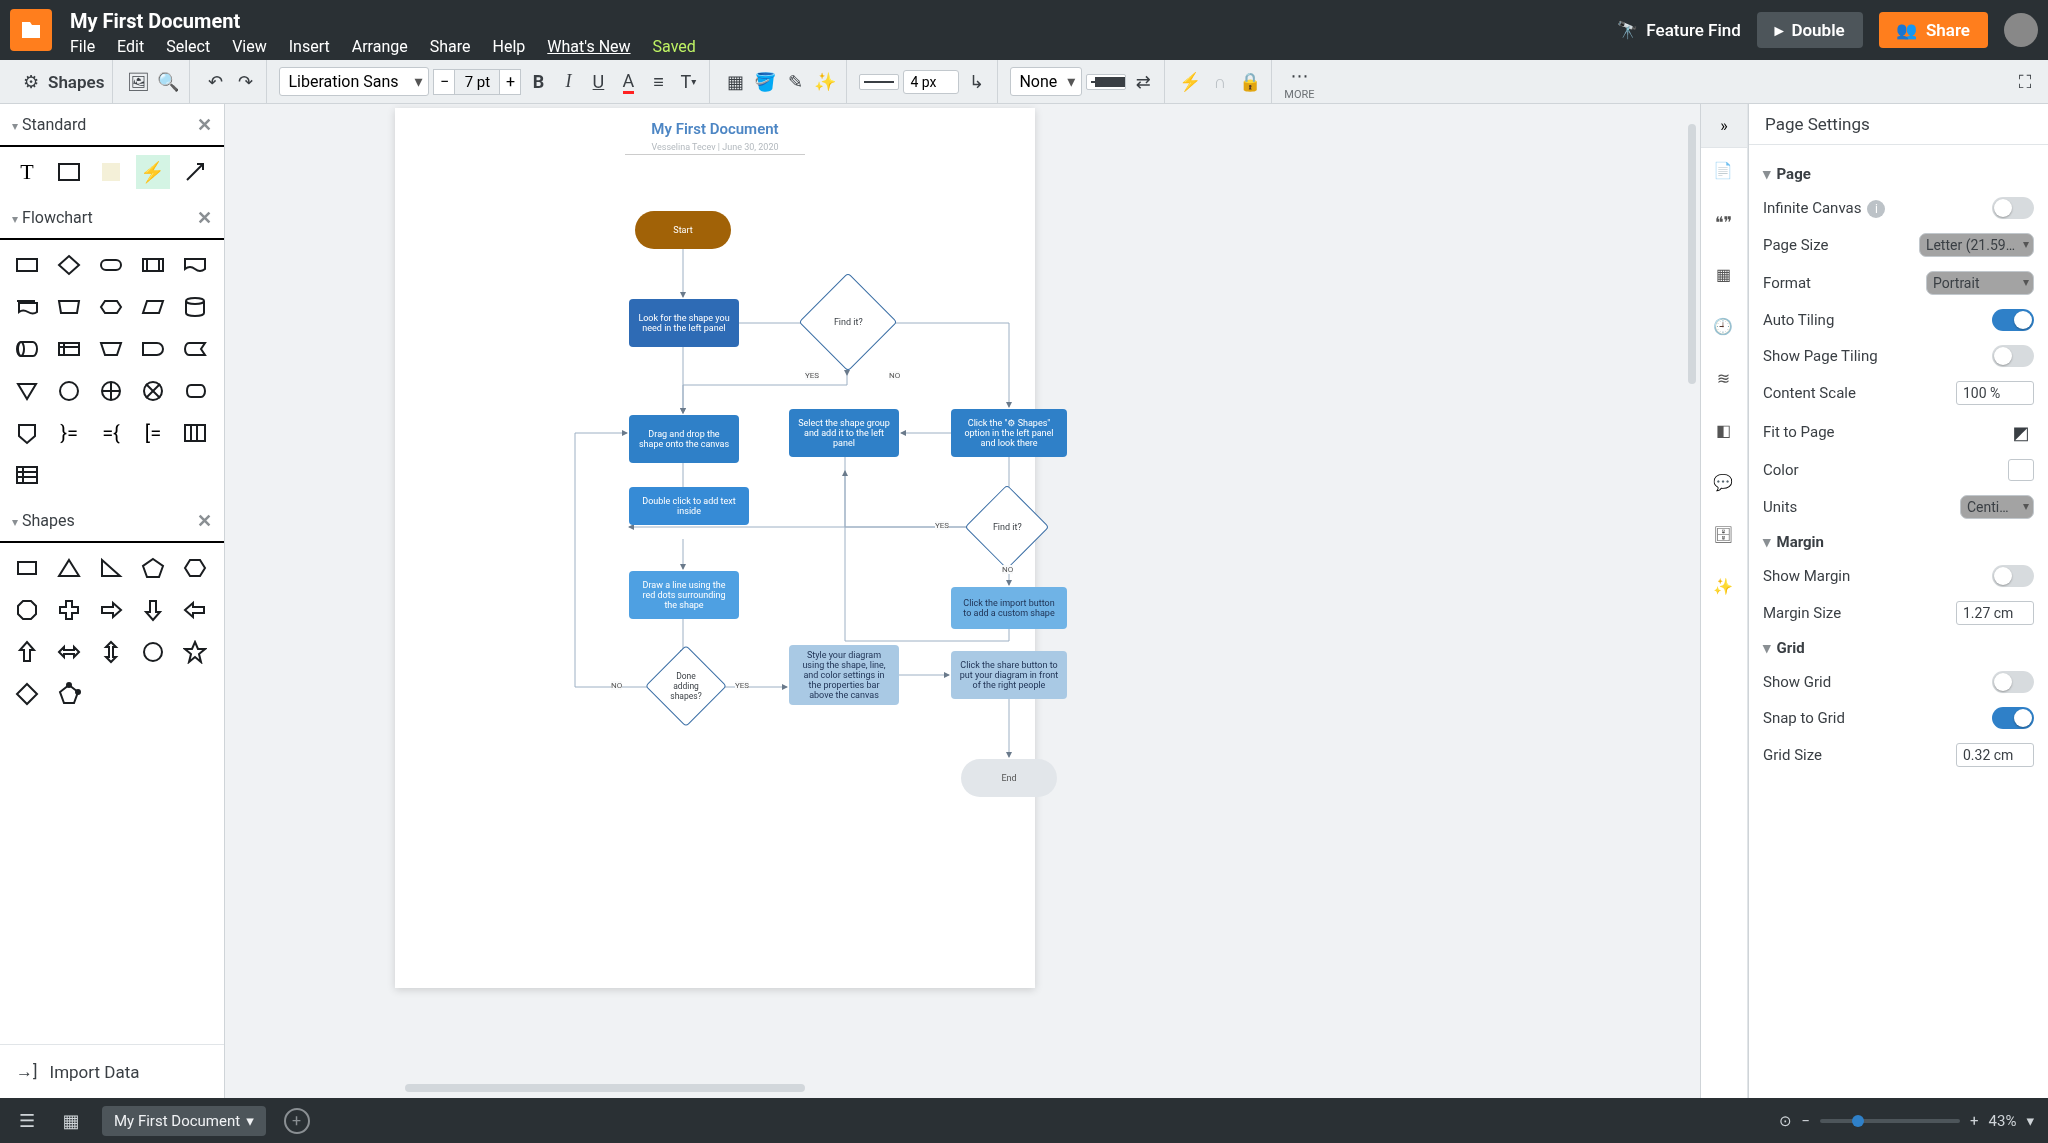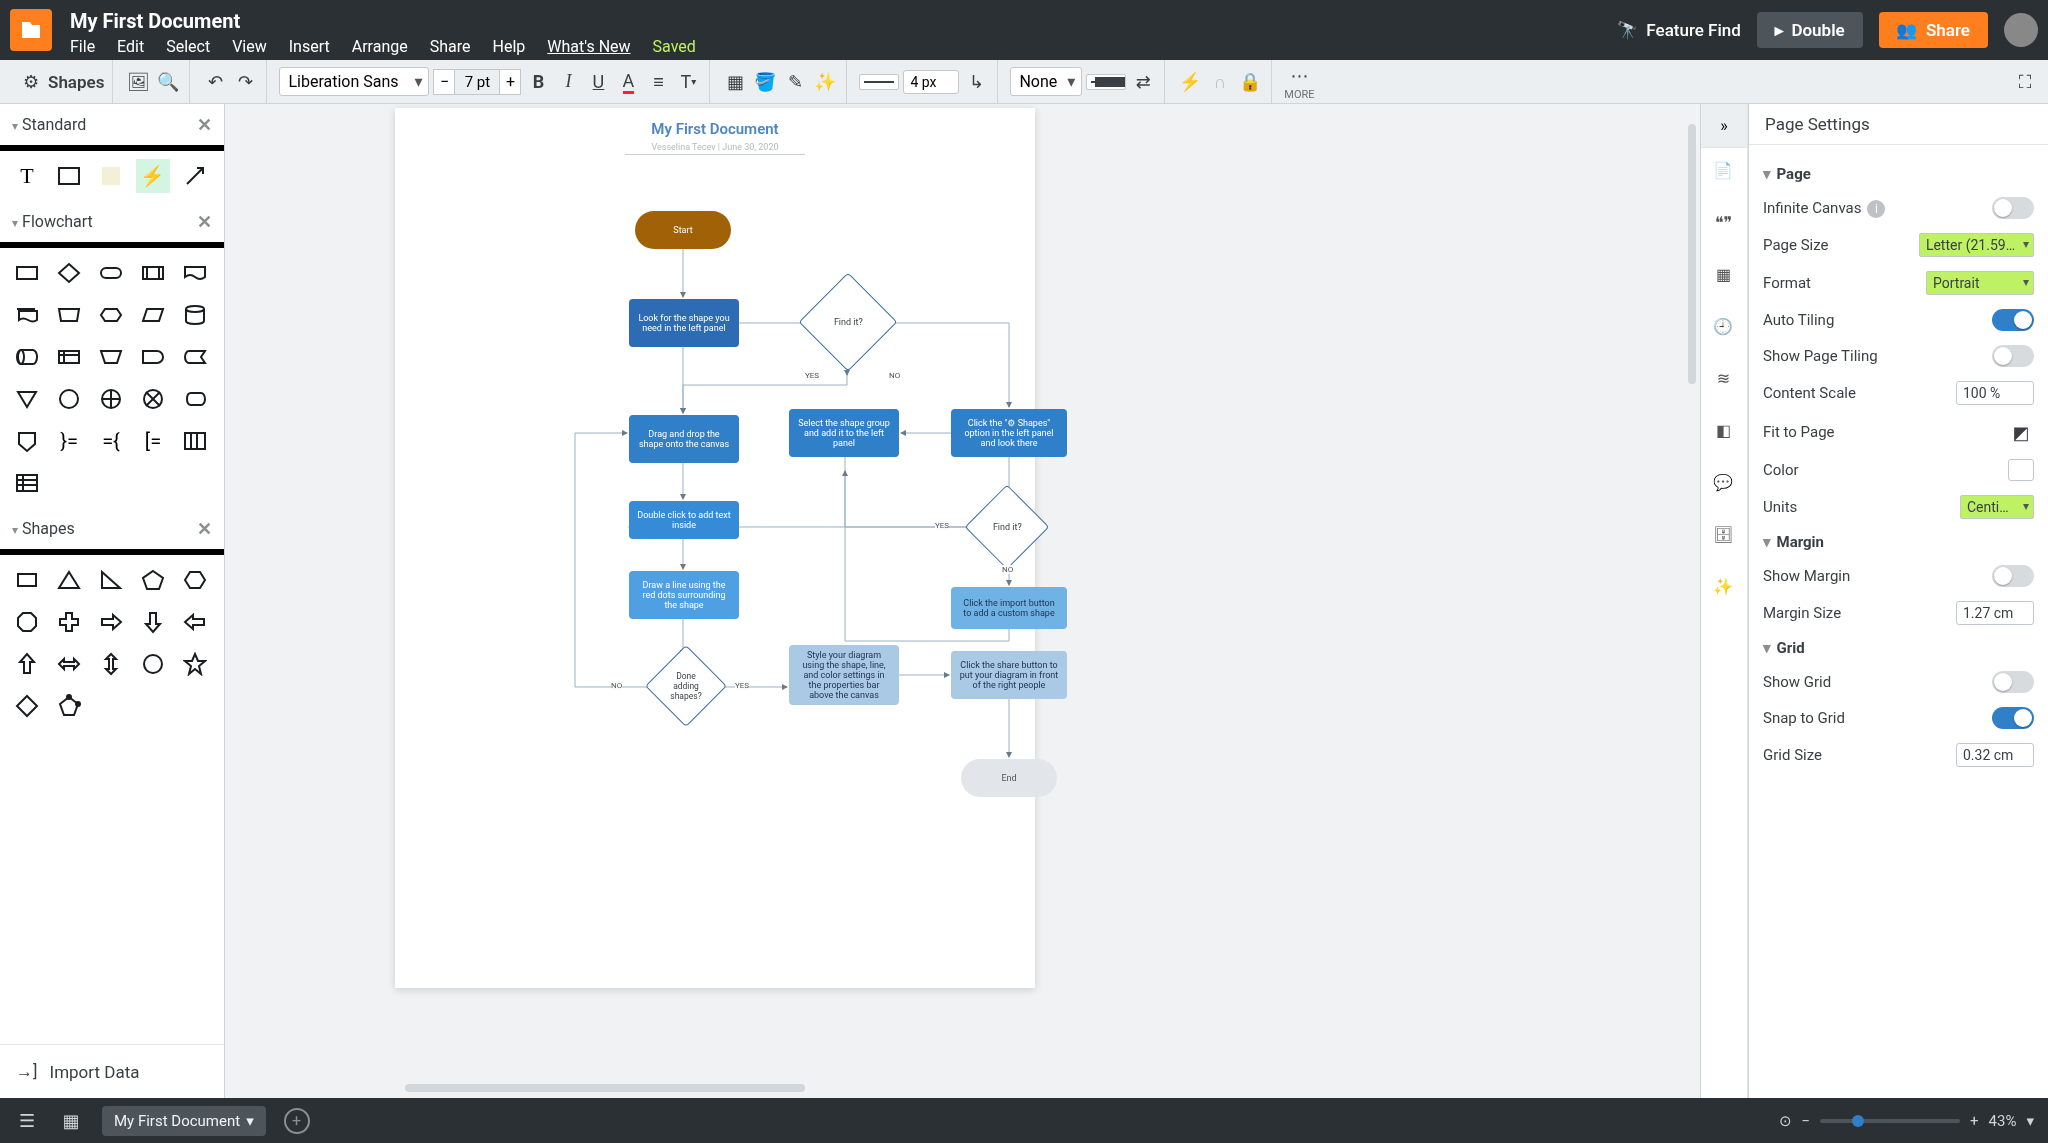--- a/index.html
+++ b/index.html
@@ -34,21 +34,21 @@
 .size-btn { width: 22px; height: 26px; border: 1px solid #c2c8cd; background: #fff; display: flex; align-items: center; justify-content: center; cursor: pointer;}
 .size-val { border-top: 1px solid #c2c8cd; border-bottom:1px solid #c2c8cd; height: 26px; width: 44px; display: flex; align-items: center; justify-content: center; font-size: 15px;}
 .line-img { width:40px; height:16px; border:1px solid #c2c8cd; border-radius:2px; display:flex;align-items:center;justify-content:center; background:#fff;}
 .line-img span { display:block; width:30px; height:2px; background:#3a3f44;}
 .tb-flex { flex:1; }
 .expand-icon { margin-left:auto; }
 
 
 .main { display: flex; height: 994px; }
 .left-panel { width: 225px; background: #fff; border-right: 1px solid #cfd4d8; display:flex; flex-direction:column; overflow:hidden;}
-.lp-header { padding: 10px 12px; display: flex; align-items:center; justify-content: space-between; border-bottom:6px solid #000000;}
+.lp-header { padding: 10px 12px; display: flex; align-items:center; justify-content: space-between; border-bottom:2px solid #000000;}
 .lp-header .caret { color:#8a8f93; margin-right:4px; font-size:12px;}
 .lp-header .close { color:#8a8f93; font-size: 18px; cursor:pointer; font-weight:bold;}
 .shape-row { display: flex; padding: 8px 10px; gap: 8px; flex-wrap: wrap; }
 .shape-cell { width: 34px; height: 34px; display: flex; align-items: center; justify-content: center; cursor: grab; }
 .shape-cell svg { width: 24px; height: 24px; fill:none; stroke:#1a1d20; stroke-width:2;}
 .scroll-y { overflow-y:auto; flex:1;}
 .import-row { border-top:1px solid #e1e5e8; padding: 16px; display:flex; align-items:center; gap:12px; font-size:17px; color:#3a3f44;}
 .section-title { font-size: 16px; color:#3a3f44;}
 
 
@@ -56,21 +56,21 @@
 .page-bg { position:absolute; left:170px; top:4px; width: 640px; height:880px; background:#fff; box-shadow: 0 2px 8px rgba(0,0,0,.15);}
 .page-title-c { text-align:center; margin-top: 12px; color:#4d86c4; font-size: 15px; font-weight:600;}
 .page-sub-c { text-align:center; color:#b3b9be; font-size: 9px; border-bottom:1px solid #ccc; width:180px; margin: 4px auto 16px; padding-bottom:2px;}
 .flow { position:relative; width:100%; height:820px;}
 .node { position:absolute; display:flex; align-items:center; justify-content:center; text-align:center; font-size: 9px; color:#fff; padding: 4px 8px; border-radius:4px;}
 .n-start { background:#a16207; border-radius: 20px; width:96px; height:38px; left: 240px; top: 40px;}
 .n1 { background:#2e6bb5; width: 110px; height:48px; left: 234px; top: 128px;}
 .n-dia { background:#fff; color:#3a3f44; border:1px solid #3a6ea5; width:70px; height:70px; transform: rotate(45deg); left: 418px; top: 116px;}
 .n-dia span { transform: rotate(-45deg); display:block; font-size:9px;}
 .n2 { background:#2f80c8; width: 110px; height:48px; left: 234px; top: 244px;}
-.n3 { background:#368bd6; width: 110px; height:38px; left: 234px; top: 330px;}
+.n3 { background:#368bd6; width: 120px; height:38px; left: 234px; top: 316px;}
 .n4 { background:#4ea0e2; width: 110px; height:48px; left: 234px; top: 400px;}
 .n-dia2 { background:#fff; color:#3a3f44; border:1px solid #3a6ea5; width:58px; height:58px; transform:rotate(45deg); left:262px; top: 486px;}
 .n-dia2 span { transform: rotate(-45deg); display:block; font-size:8.5px; text-align:center;}
 .n5 { background:#2f80c8; width: 110px; height:48px; left: 394px; top: 238px;}
 .n6 { background:#2f80c8; width: 116px; height:48px; left: 556px; top: 238px;}
 .n-dia3 { background:#fff; color:#3a3f44; border:1px solid #3a6ea5; width:60px; height:60px; transform:rotate(45deg); left:582px; top: 326px;}
 .n-dia3 span { transform:rotate(-45deg); display:block; font-size:9px;}
 .n7 { background:#6fb3e6; width: 116px; height:42px; left: 556px; top: 416px; color:#1e3153;}
 .n8 { background:#a9c9e4; color:#1e3153; width: 110px; height:60px; left: 394px; top: 474px;}
 .n9 { background:#a9c9e4; color:#1e3153; width: 116px; height:48px; left: 556px; top: 480px;}
@@ -79,21 +79,21 @@
 .lbl { position:absolute; font-size:8px; color:#555; background:#f9fafb;}
 
 
 .right-panel { width: 300px; background: #fff; border-left: 1px solid #cfd4d8; display:flex; flex-direction:column;}
 .rp-title { padding: 10px 16px; font-size: 17px; color:#3a3f44; border-bottom:1px solid #e1e5e8; display:flex; align-items:center;}
 .rp-icons { width: 48px; border-right:1px solid #e1e5e8; display:flex; flex-direction:column; align-items:center; padding-top: 10px; gap: 28px;}
 .rp-icons .ic { width:24px; height:24px; color:#555; cursor:pointer; display:flex;align-items:center;justify-content:center;}
 .rp-content { flex:1; overflow-y:auto; padding: 10px 14px; font-size:15px; color:#3a3f44;}
 .rp-section-h { font-weight: 700; margin: 10px 0 14px; display:flex; align-items:center; gap:6px;}
 .rp-row { display:flex; align-items:center; justify-content:space-between; margin-bottom: 14px;}
-.rp-select { border:1px solid #c2c8cd; border-radius:2px; padding: 3px 18px 3px 6px; font-size:14px; position:relative; background:#bef264; min-width:108px;}
+.rp-select { border:1px solid #c2c8cd; border-radius:7px; padding: 3px 18px 3px 6px; font-size:14px; position:relative; background:#a3a3a3; min-width:108px;}
 .rp-select::after{content:"▾"; position:absolute; right:4px; color:#555; font-size:12px;}
 .rp-input { border:1px solid #c2c8cd; border-radius:3px; padding: 3px 6px; font-size:14px; width: 78px; background:#fff;}
 .toggle { width: 42px; height: 22px; border-radius: 12px; background:#d7dbde; position:relative; cursor:pointer;}
 .toggle .knob { width:18px; height:18px; border-radius:50%; background:#fff; position:absolute; top:2px; left:2px; box-shadow:0 1px 2px rgba(0,0,0,.3);}
 .toggle.on { background:#2f80c8;}
 .toggle.on .knob { left:22px;}
 .color-sw { width:26px; height:22px; border:1px solid #c2c8cd; border-radius:3px; background:#fff;}
 .info-ic { width:18px;height:18px;border-radius:50%;background:#bcc2c7;color:#fff;display:inline-flex;align-items:center;justify-content:center;font-size:12px;margin-left:6px;}
 
 

